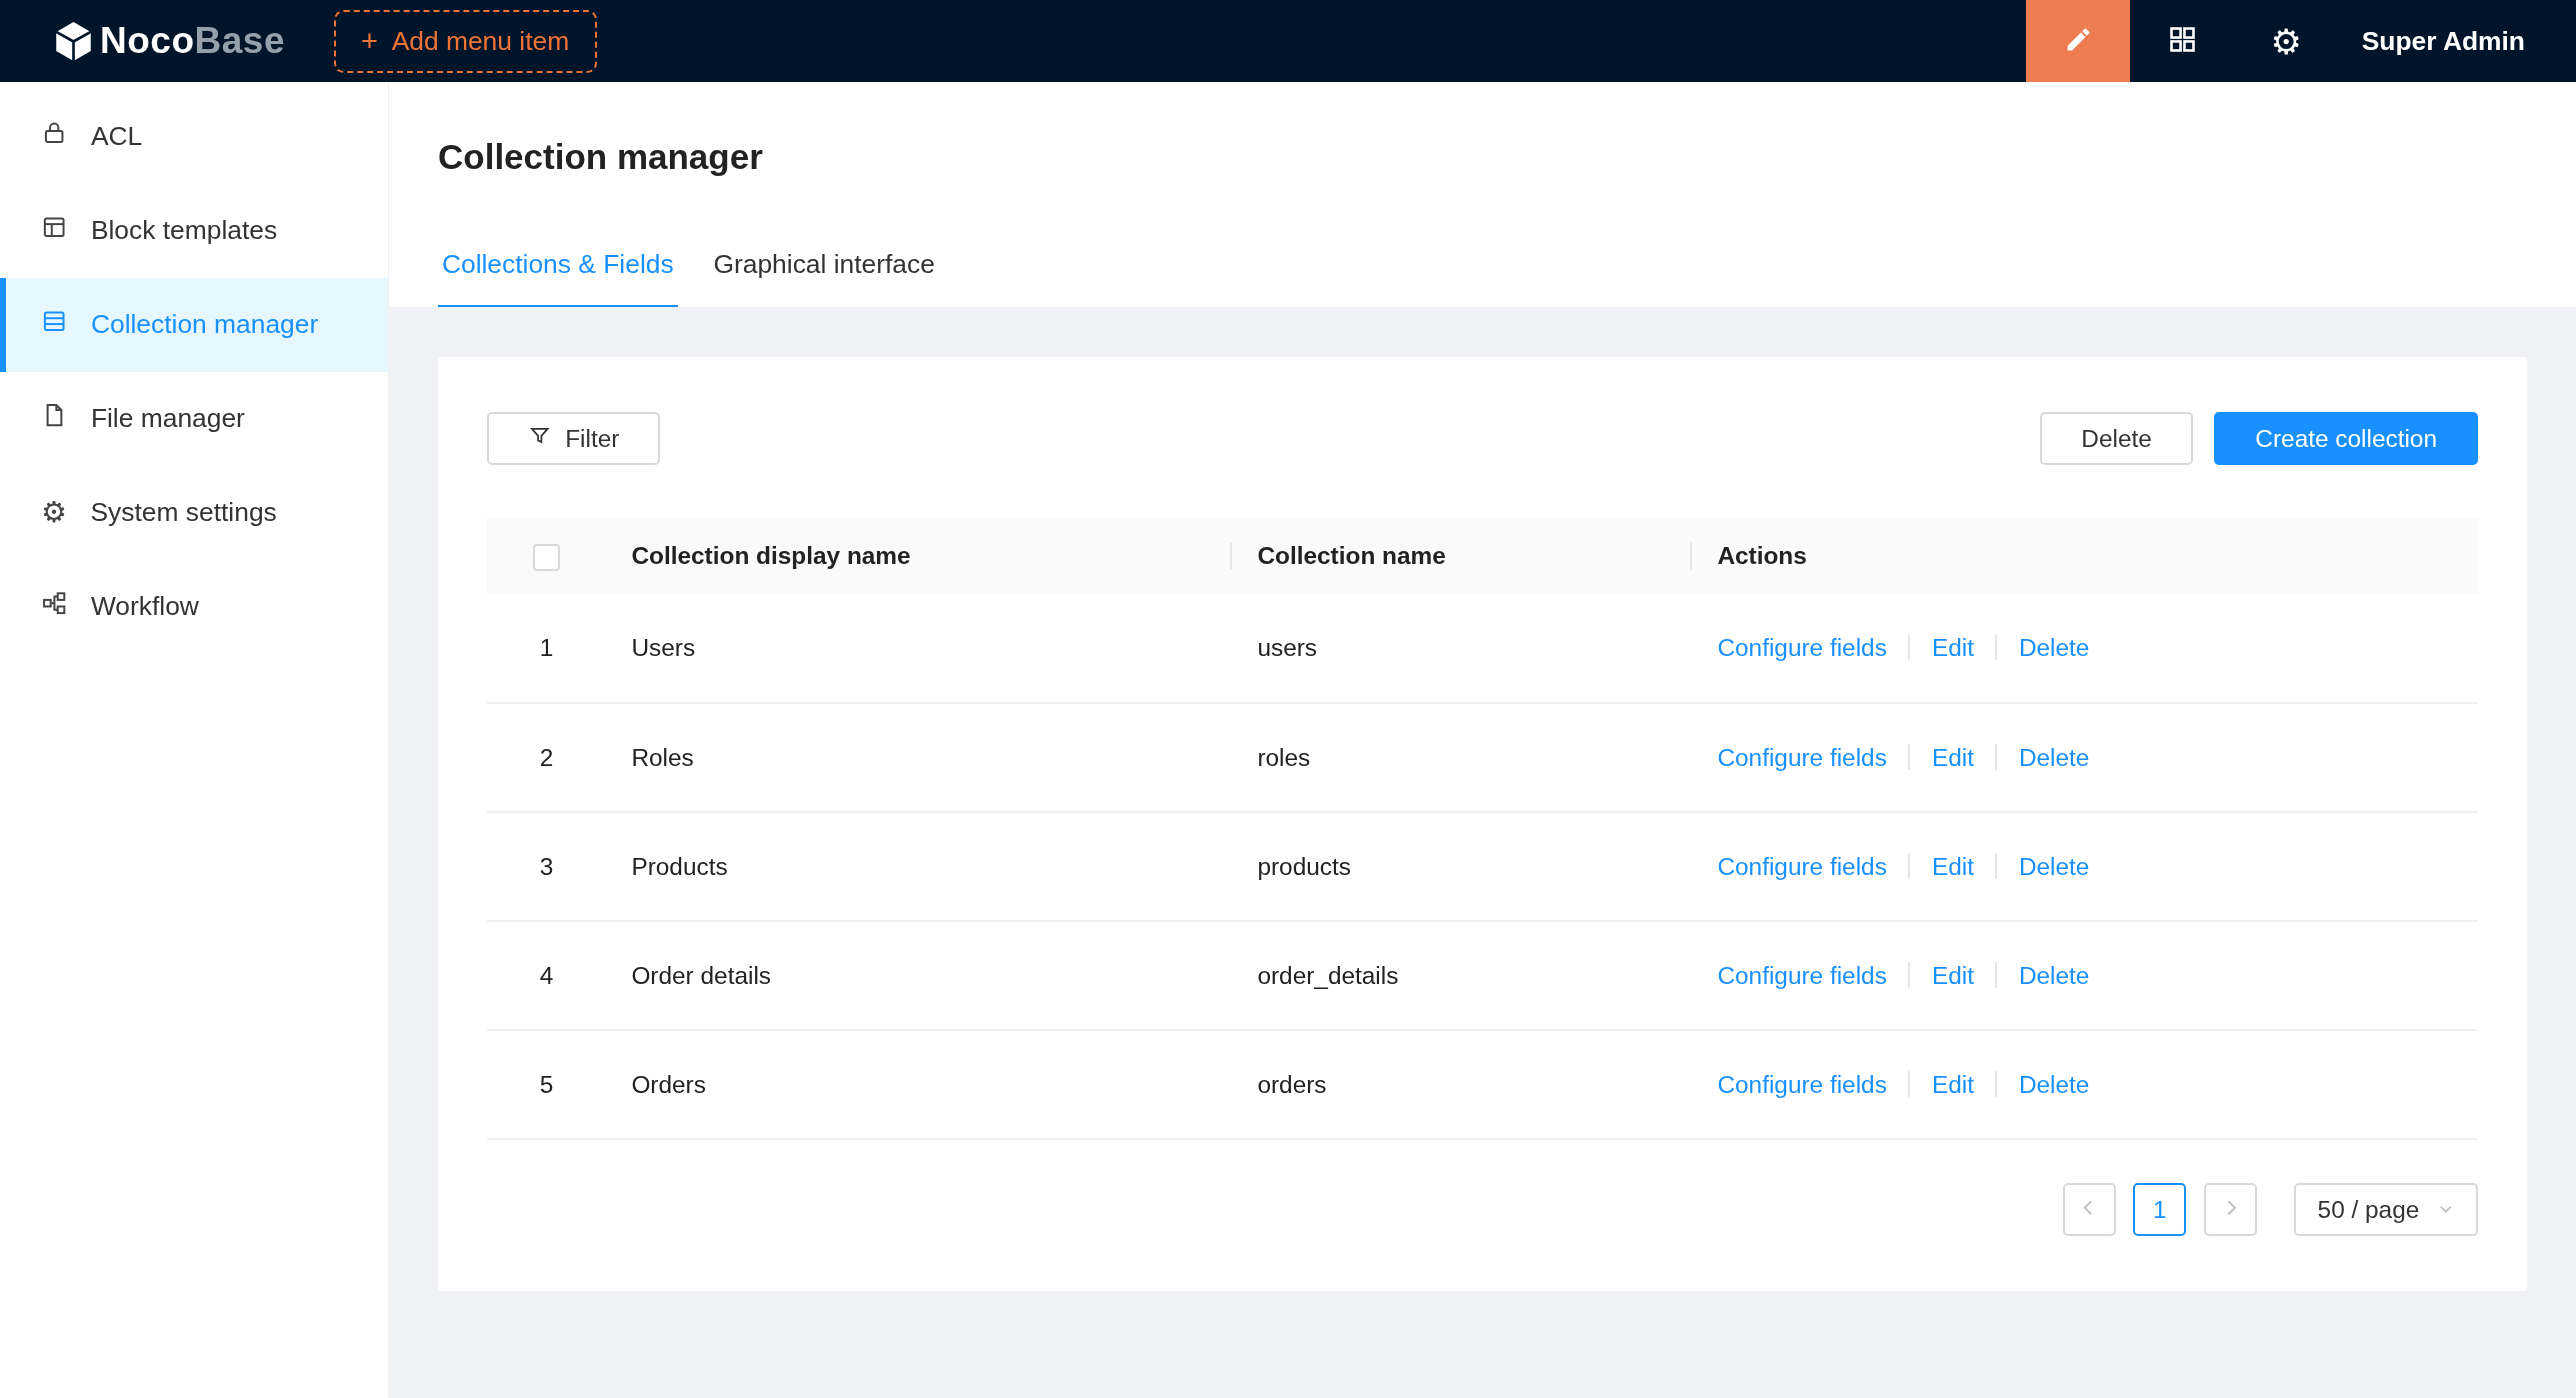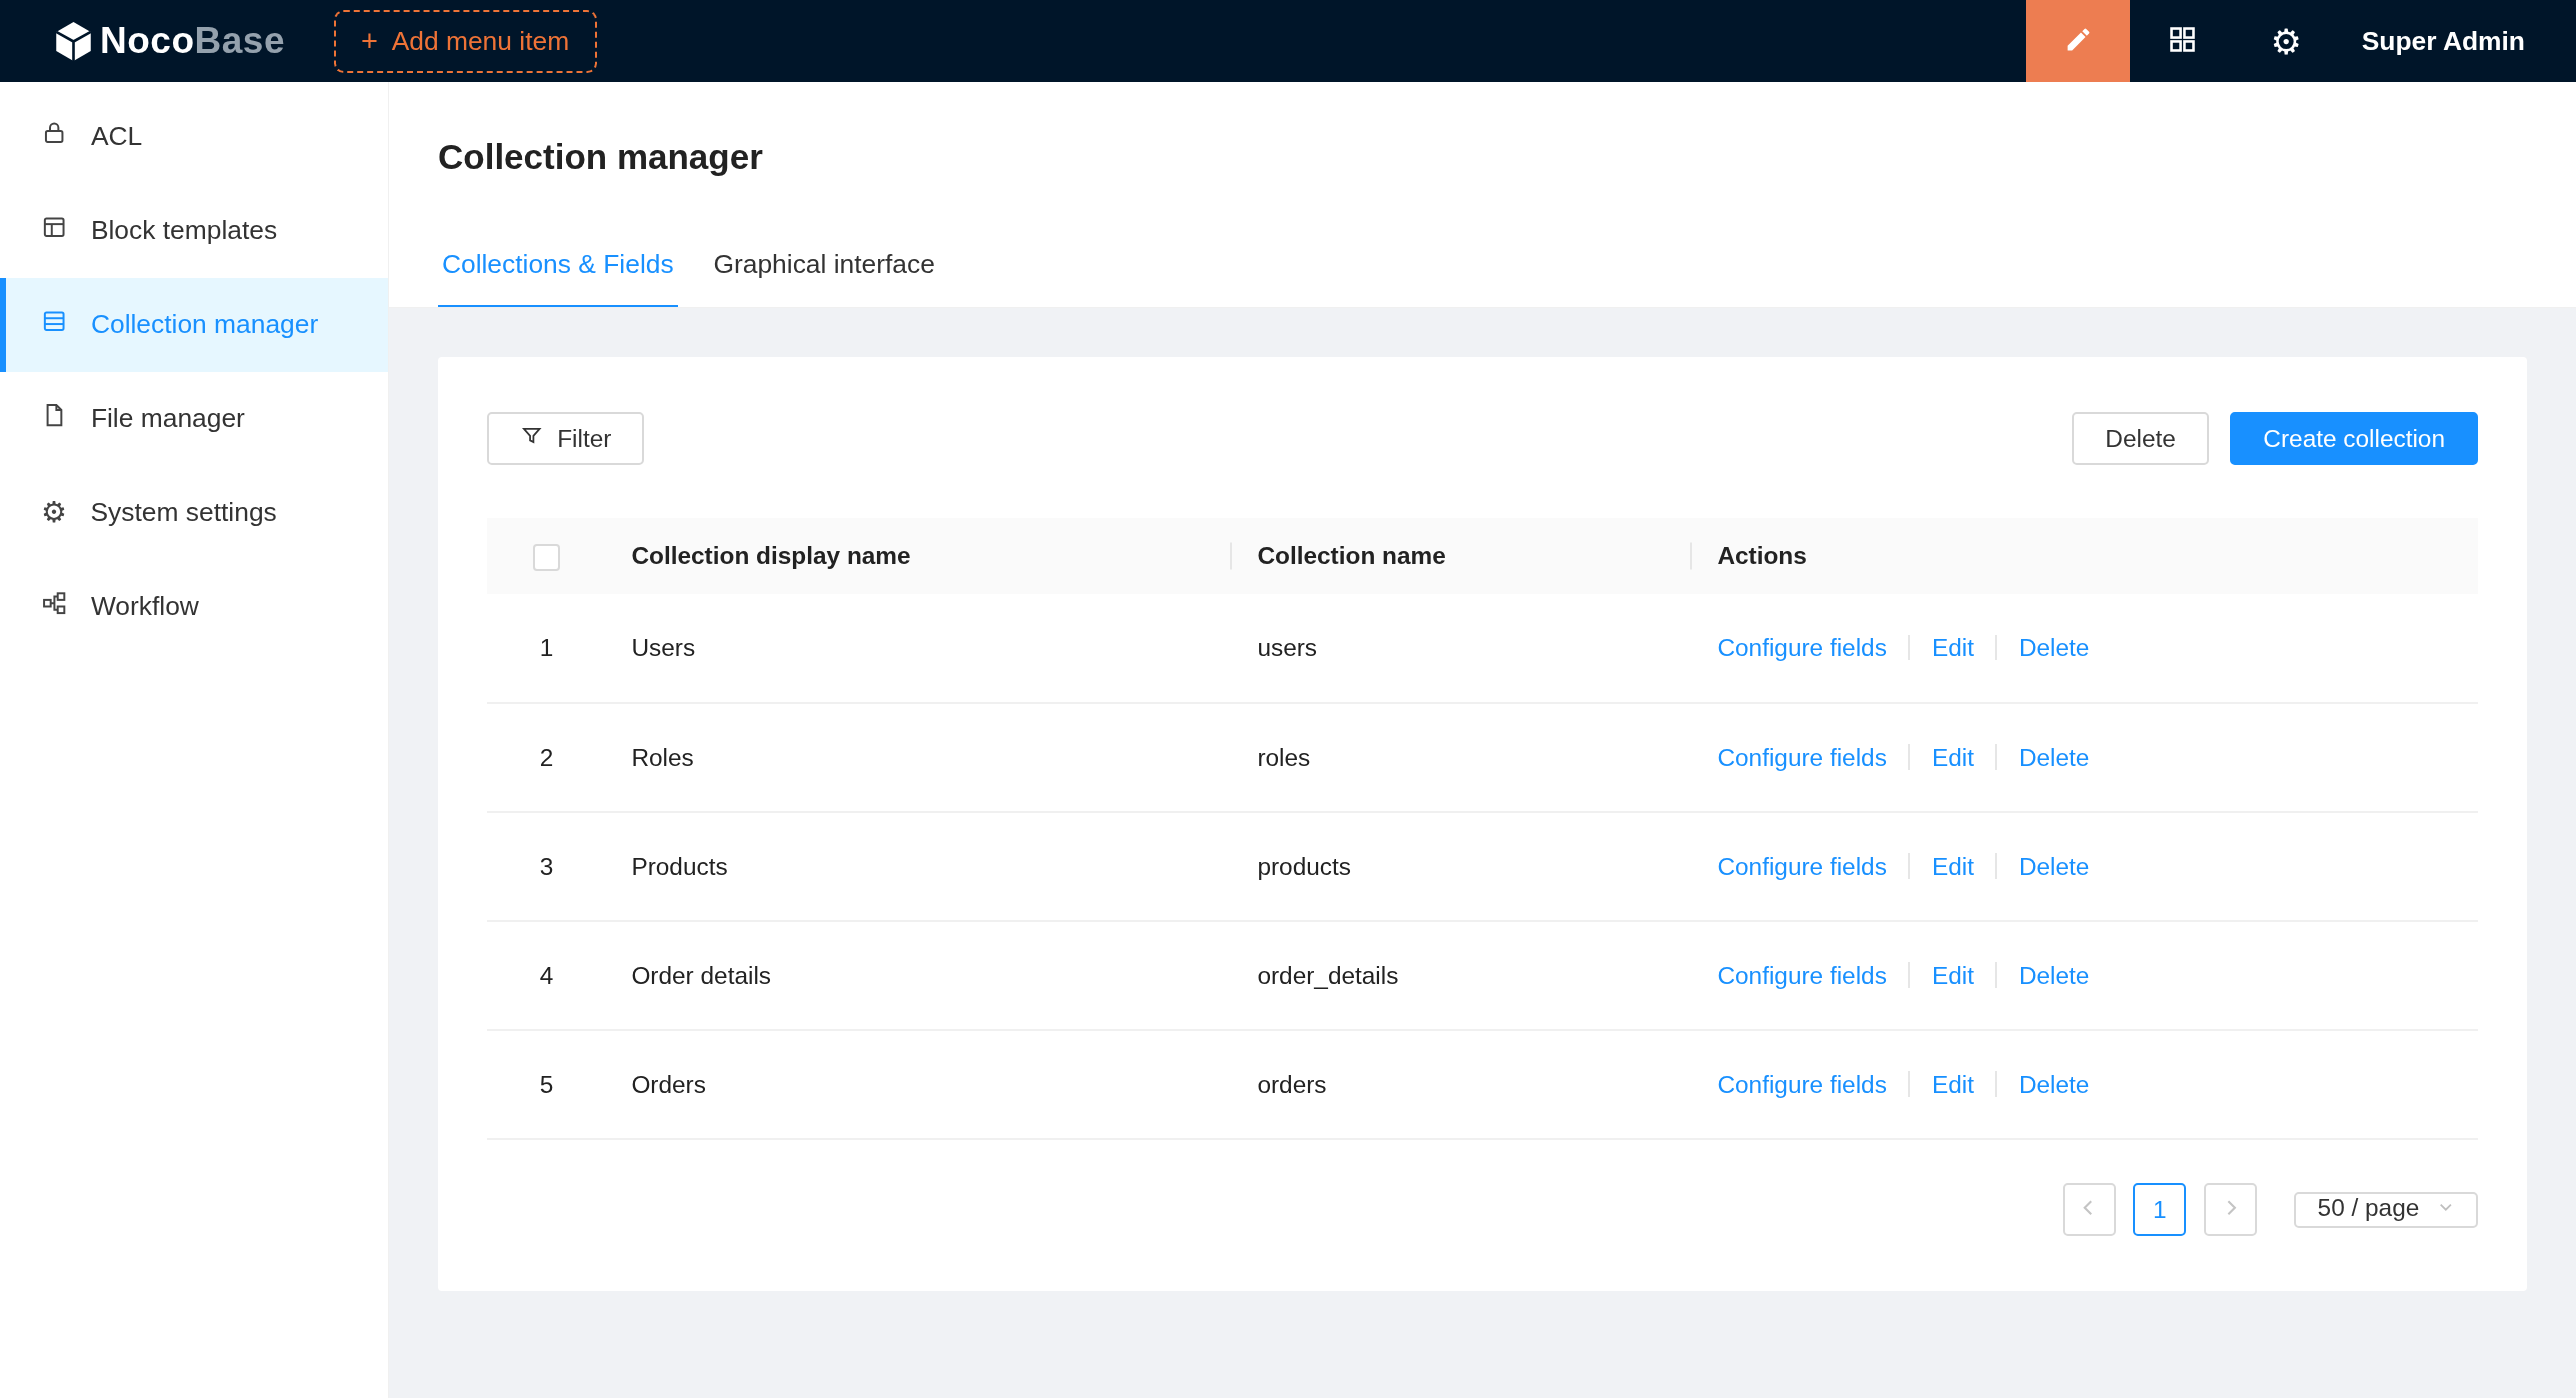--- a/index.html
+++ b/index.html
@@ -36,21 +36,21 @@
   .page-title { font-size:35px; font-weight:600; color:#222; padding:55px 49px 0 49px; }
   .tabs { display:flex; gap:32px; padding-left:49px; margin-top:72px; border-bottom:1px solid #f0f0f0; }
   .tab { font-size:26.4px; color:#333; padding:0 3.9px 25.4px 3.9px; border-bottom:2.9px solid transparent; cursor:pointer; }
   .tab.active { color:#1890ff; border-bottom-color:#1890ff; }
 
   
   .content { flex:1; background:#f0f2f5; padding:49px 49px 78px 49px; }
   .card { background:#fff; border-radius:3.9px; padding:55px 49px 55px 49px; }
 
   .toolbar { display:flex; align-items:center; }
-  .btn { height:53px; display:inline-flex; align-items:center; gap:13.7px; padding:0 31px;
+  .btn { height:53px; display:inline-flex; align-items:center; gap:13.7px; padding:0 39px;
          font-size:24.4px; border:2px solid #d9d9d9; border-radius:4.9px; background:#fff;
          color:#333; cursor:pointer; font-family:inherit;text-align:right; }
   .btn-primary { background:#1890ff; border-color:#1890ff; color:#fff; }
   .toolbar-right { margin-left:auto; display:flex; gap:21.5px; }
 
   table { width:100%; border-collapse:collapse; margin-top:53px; font-size:24.4px; table-layout:fixed; }
   th { background:#fafafa; text-align:left; font-weight:600; color:#222; height:76px; padding:0 25.4px; position:relative; }
   th.sep::after { content:''; position:absolute; right:0; top:50%; transform:translateY(-50%);
                   width:2px; height:27px; background:#e6e6e6; }
   td { height:109px; padding:0 25.4px; border-bottom:2px solid #f0f0f0; color:#222; }
@@ -59,21 +59,21 @@
   .c2 { width:460px; }
   .checkbox { display:inline-block; width:26.4px; height:26.4px; border:2px solid #d9d9d9;
               border-radius:3.9px; background:#fff; vertical-align:middle; cursor:pointer; }
   a.link { color:#1890ff; text-decoration:none; cursor:pointer; }
   .vdiv { display:inline-block; width:2px; height:25.4px; background:#e6e6e6; margin:0 21.5px; vertical-align:-3.9px; }
 
   .pagination { display:flex; justify-content:flex-end; align-items:center; gap:17.6px; margin-top:43px; font-size:24.4px; }
   .pg-btn { min-width:53px; height:53px; display:flex; align-items:center; justify-content:center;
             border:2px solid #d9d9d9; border-radius:4.9px; background:#fff; color:#c4c4c4; cursor:pointer; }
   .pg-btn.page-active { border-color:#1890ff; color:#1890ff; }
-  .pg-select { height:36px; display:flex; align-items:flex-start; gap:17.6px; padding:0 21.5px;
+  .pg-select { height:53px; display:flex; align-items:center; gap:17.6px; padding:0 21.5px;
                border:2px solid #d9d9d9; border-radius:4.9px; background:#fff; color:#333;
                cursor:pointer; margin-left:19.6px; white-space:nowrap; }
   .pg-select svg { color:#bfbfbf; }
 </style>
 </head>
 <body>
 
 <div class="header">
   <div class="logo">
     <span>

